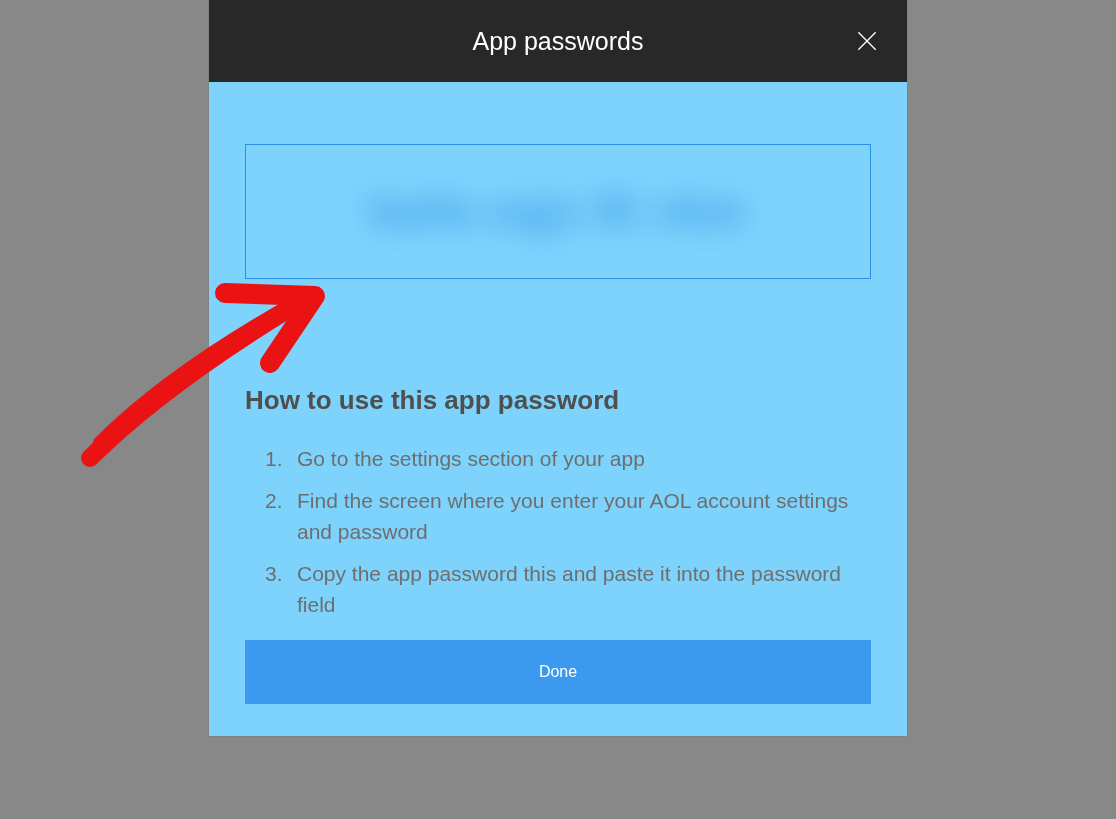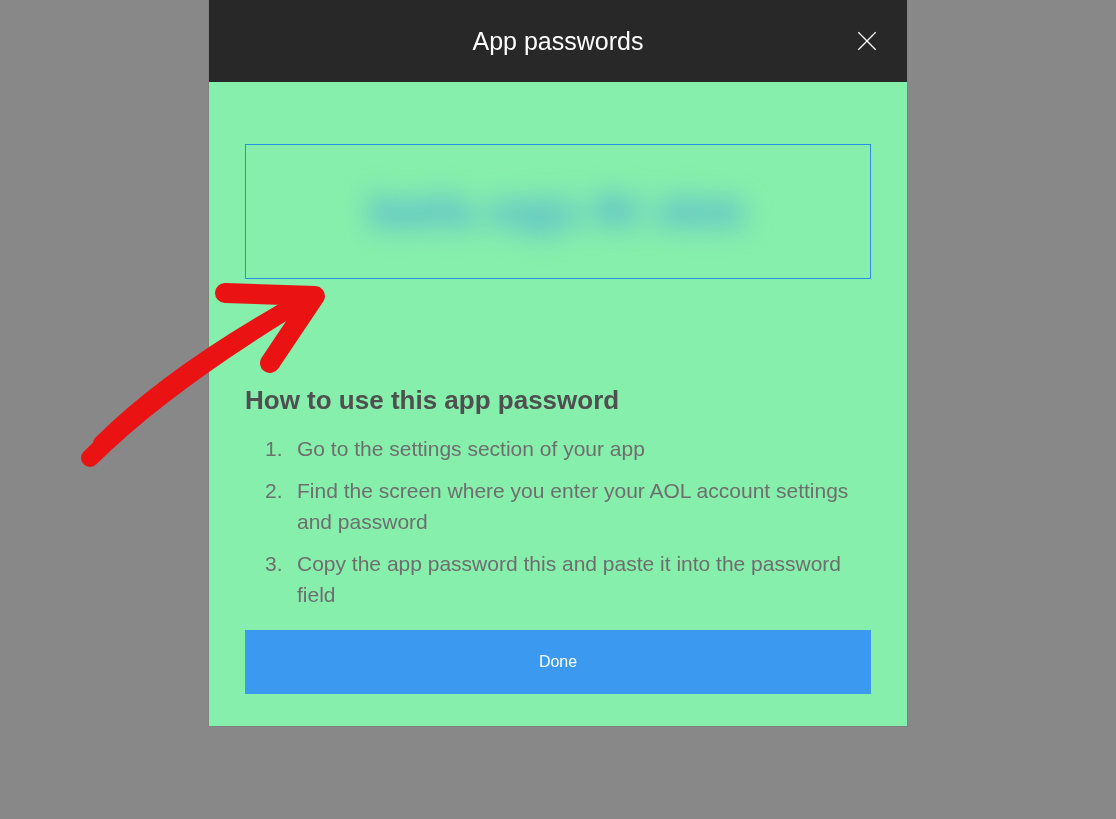--- a/index.html
+++ b/index.html
@@ -13,21 +13,21 @@
       background: #888888;
       font-family: -apple-system, BlinkMacSystemFont, "Segoe UI", Helvetica, Arial, sans-serif;
       display: flex;
       justify-content: center;
       align-items: flex-start;
       overflow: hidden;
       position: relative;
     }
     .modal {
       width: 698px;
-      background: #86efac;
+      background: #7dd3fc;
       margin-top: 0;
       box-shadow: 0 0 0 1px rgba(0,0,0,0.05);
       position: relative;
     }
     .modal-header {
       background: #282828;
       height: 82px;
       display: flex;
       align-items: center;
       justify-content: center;
@@ -77,21 +77,21 @@
       font-weight: 700;
       color: #3b94e8;
       filter: blur(14px);
       letter-spacing: 2px;
       user-select: none;
     }
     .instructions-title {
       color: #4f4f4f;
       font-size: 26px;
       font-weight: 700;
-      margin-bottom: 18px;
+      margin-bottom: 28px;
     }
     .instructions-list {
       list-style: none;
       counter-reset: item;
       padding-left: 20px;
       margin-bottom: 20px;
     }
     .instructions-list li {
       counter-increment: item;
       color: #6e6e6e;

